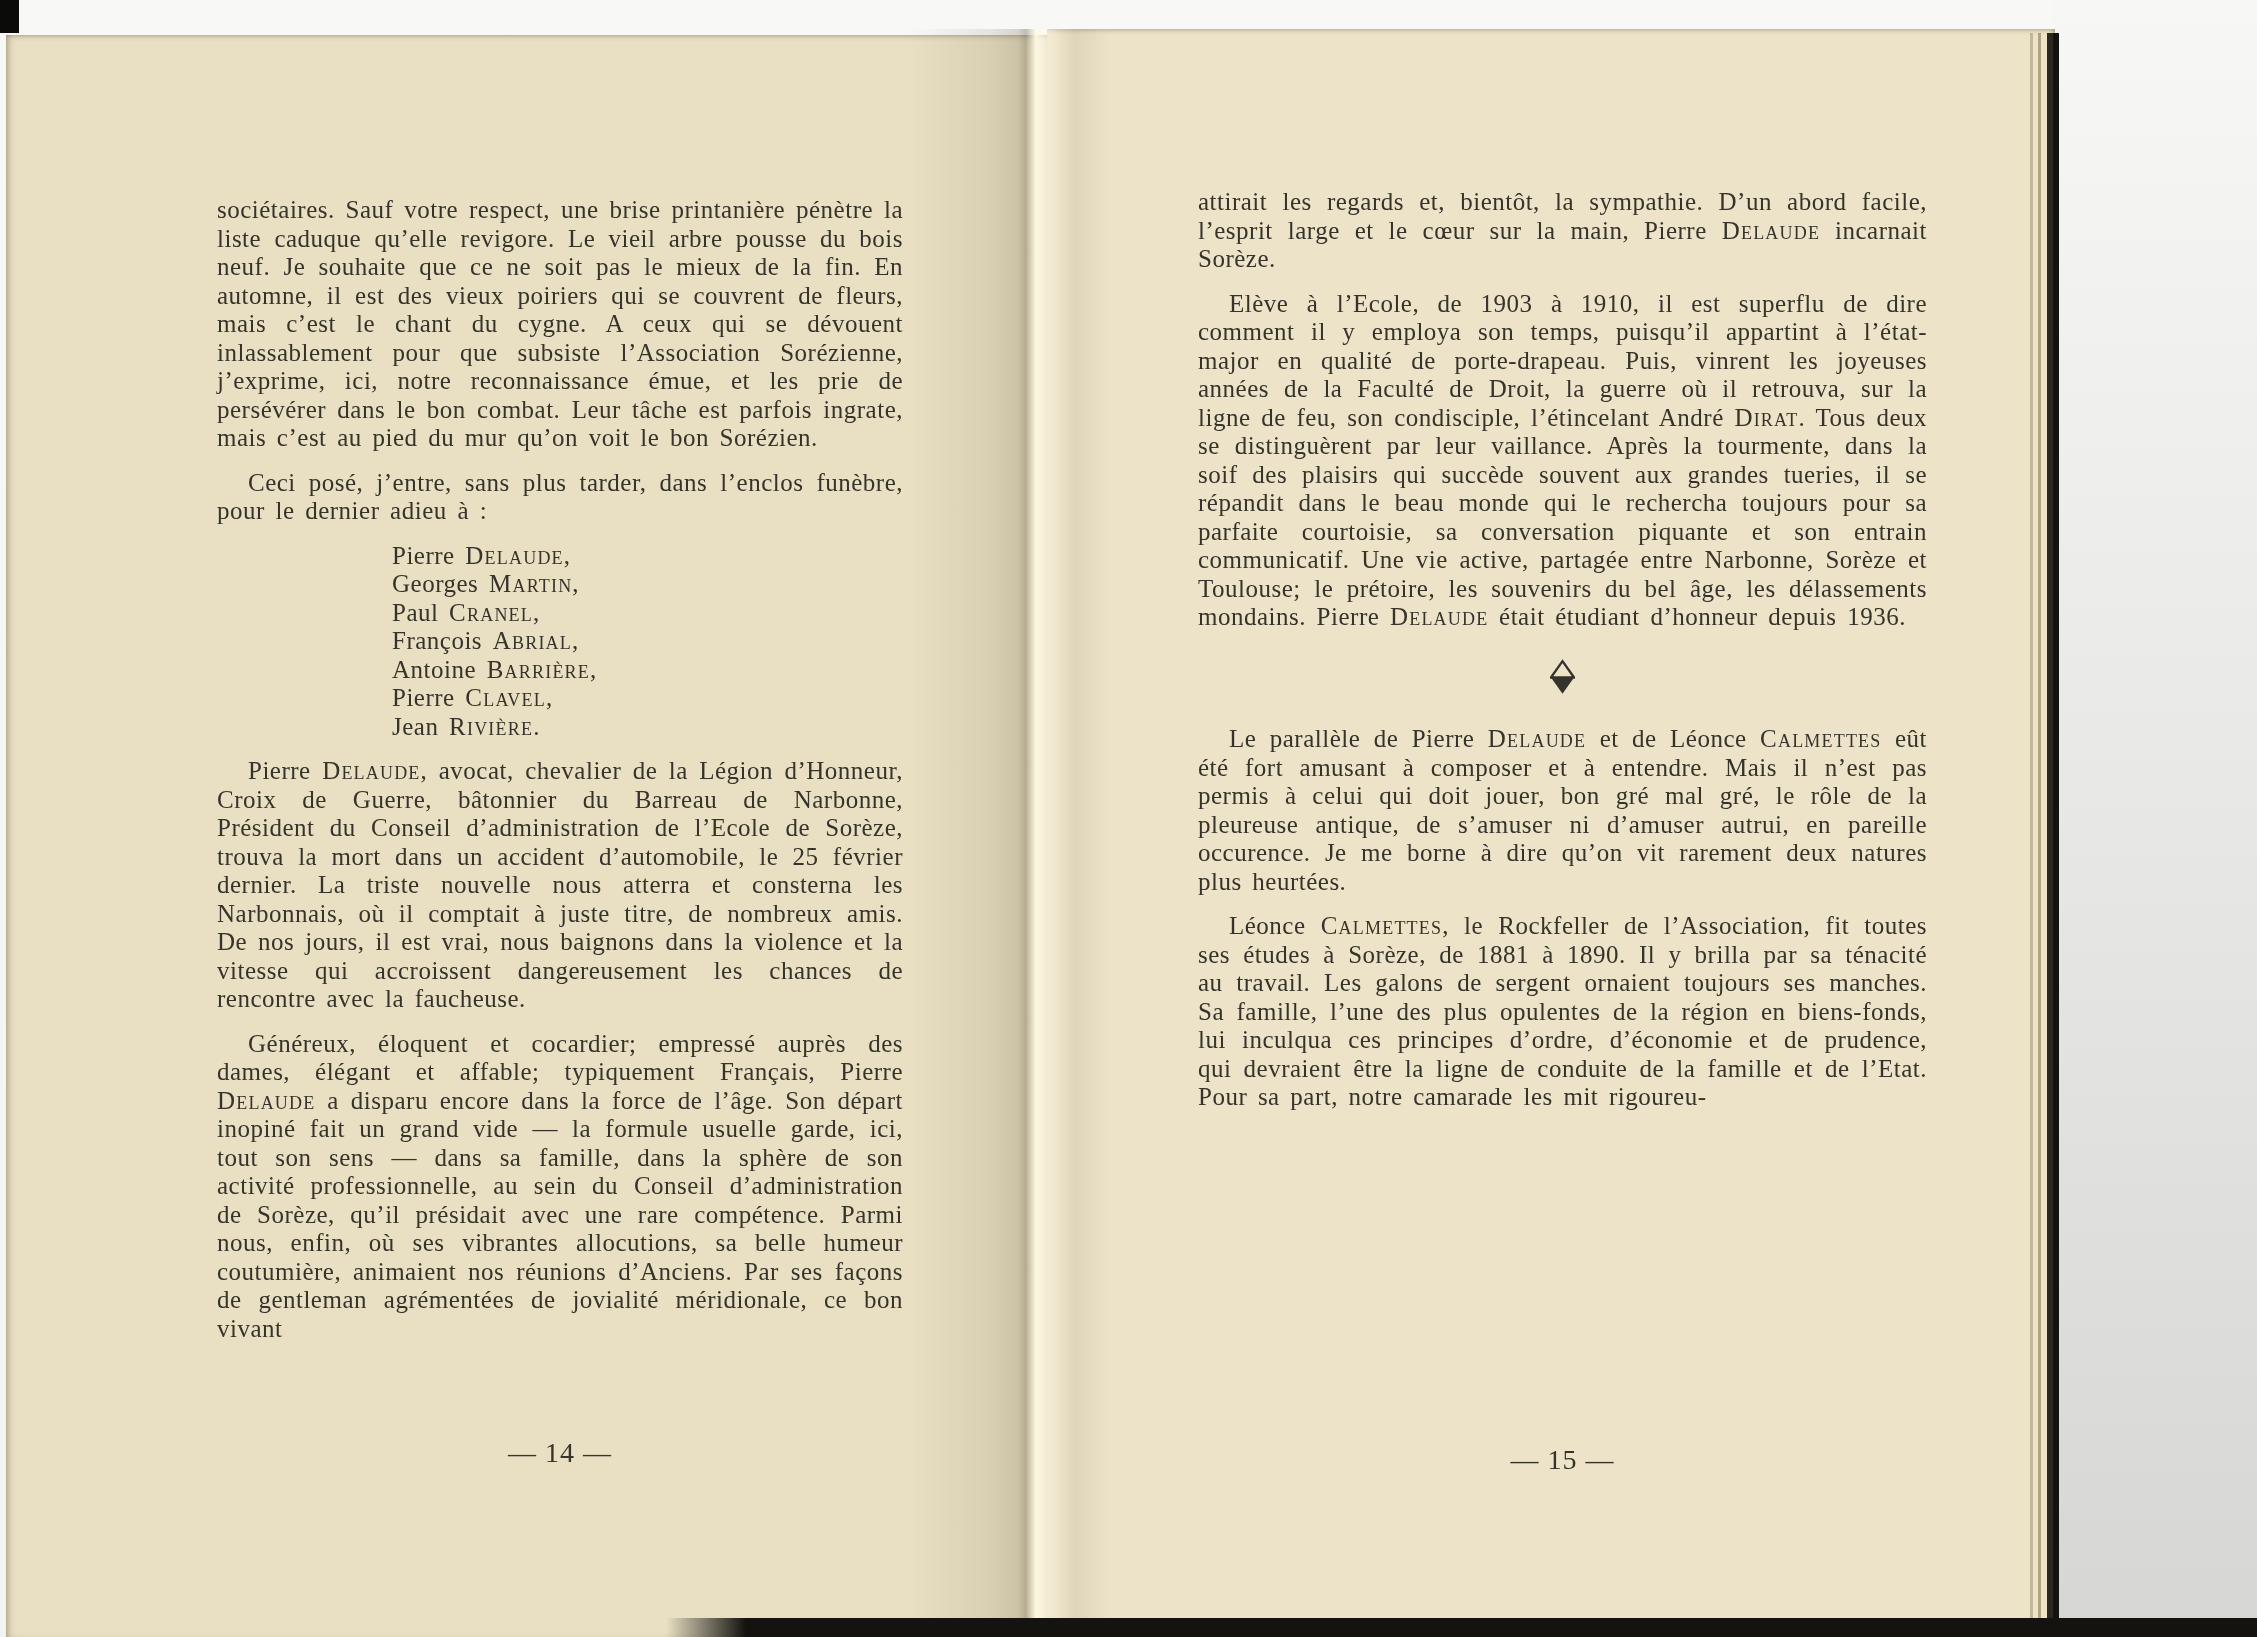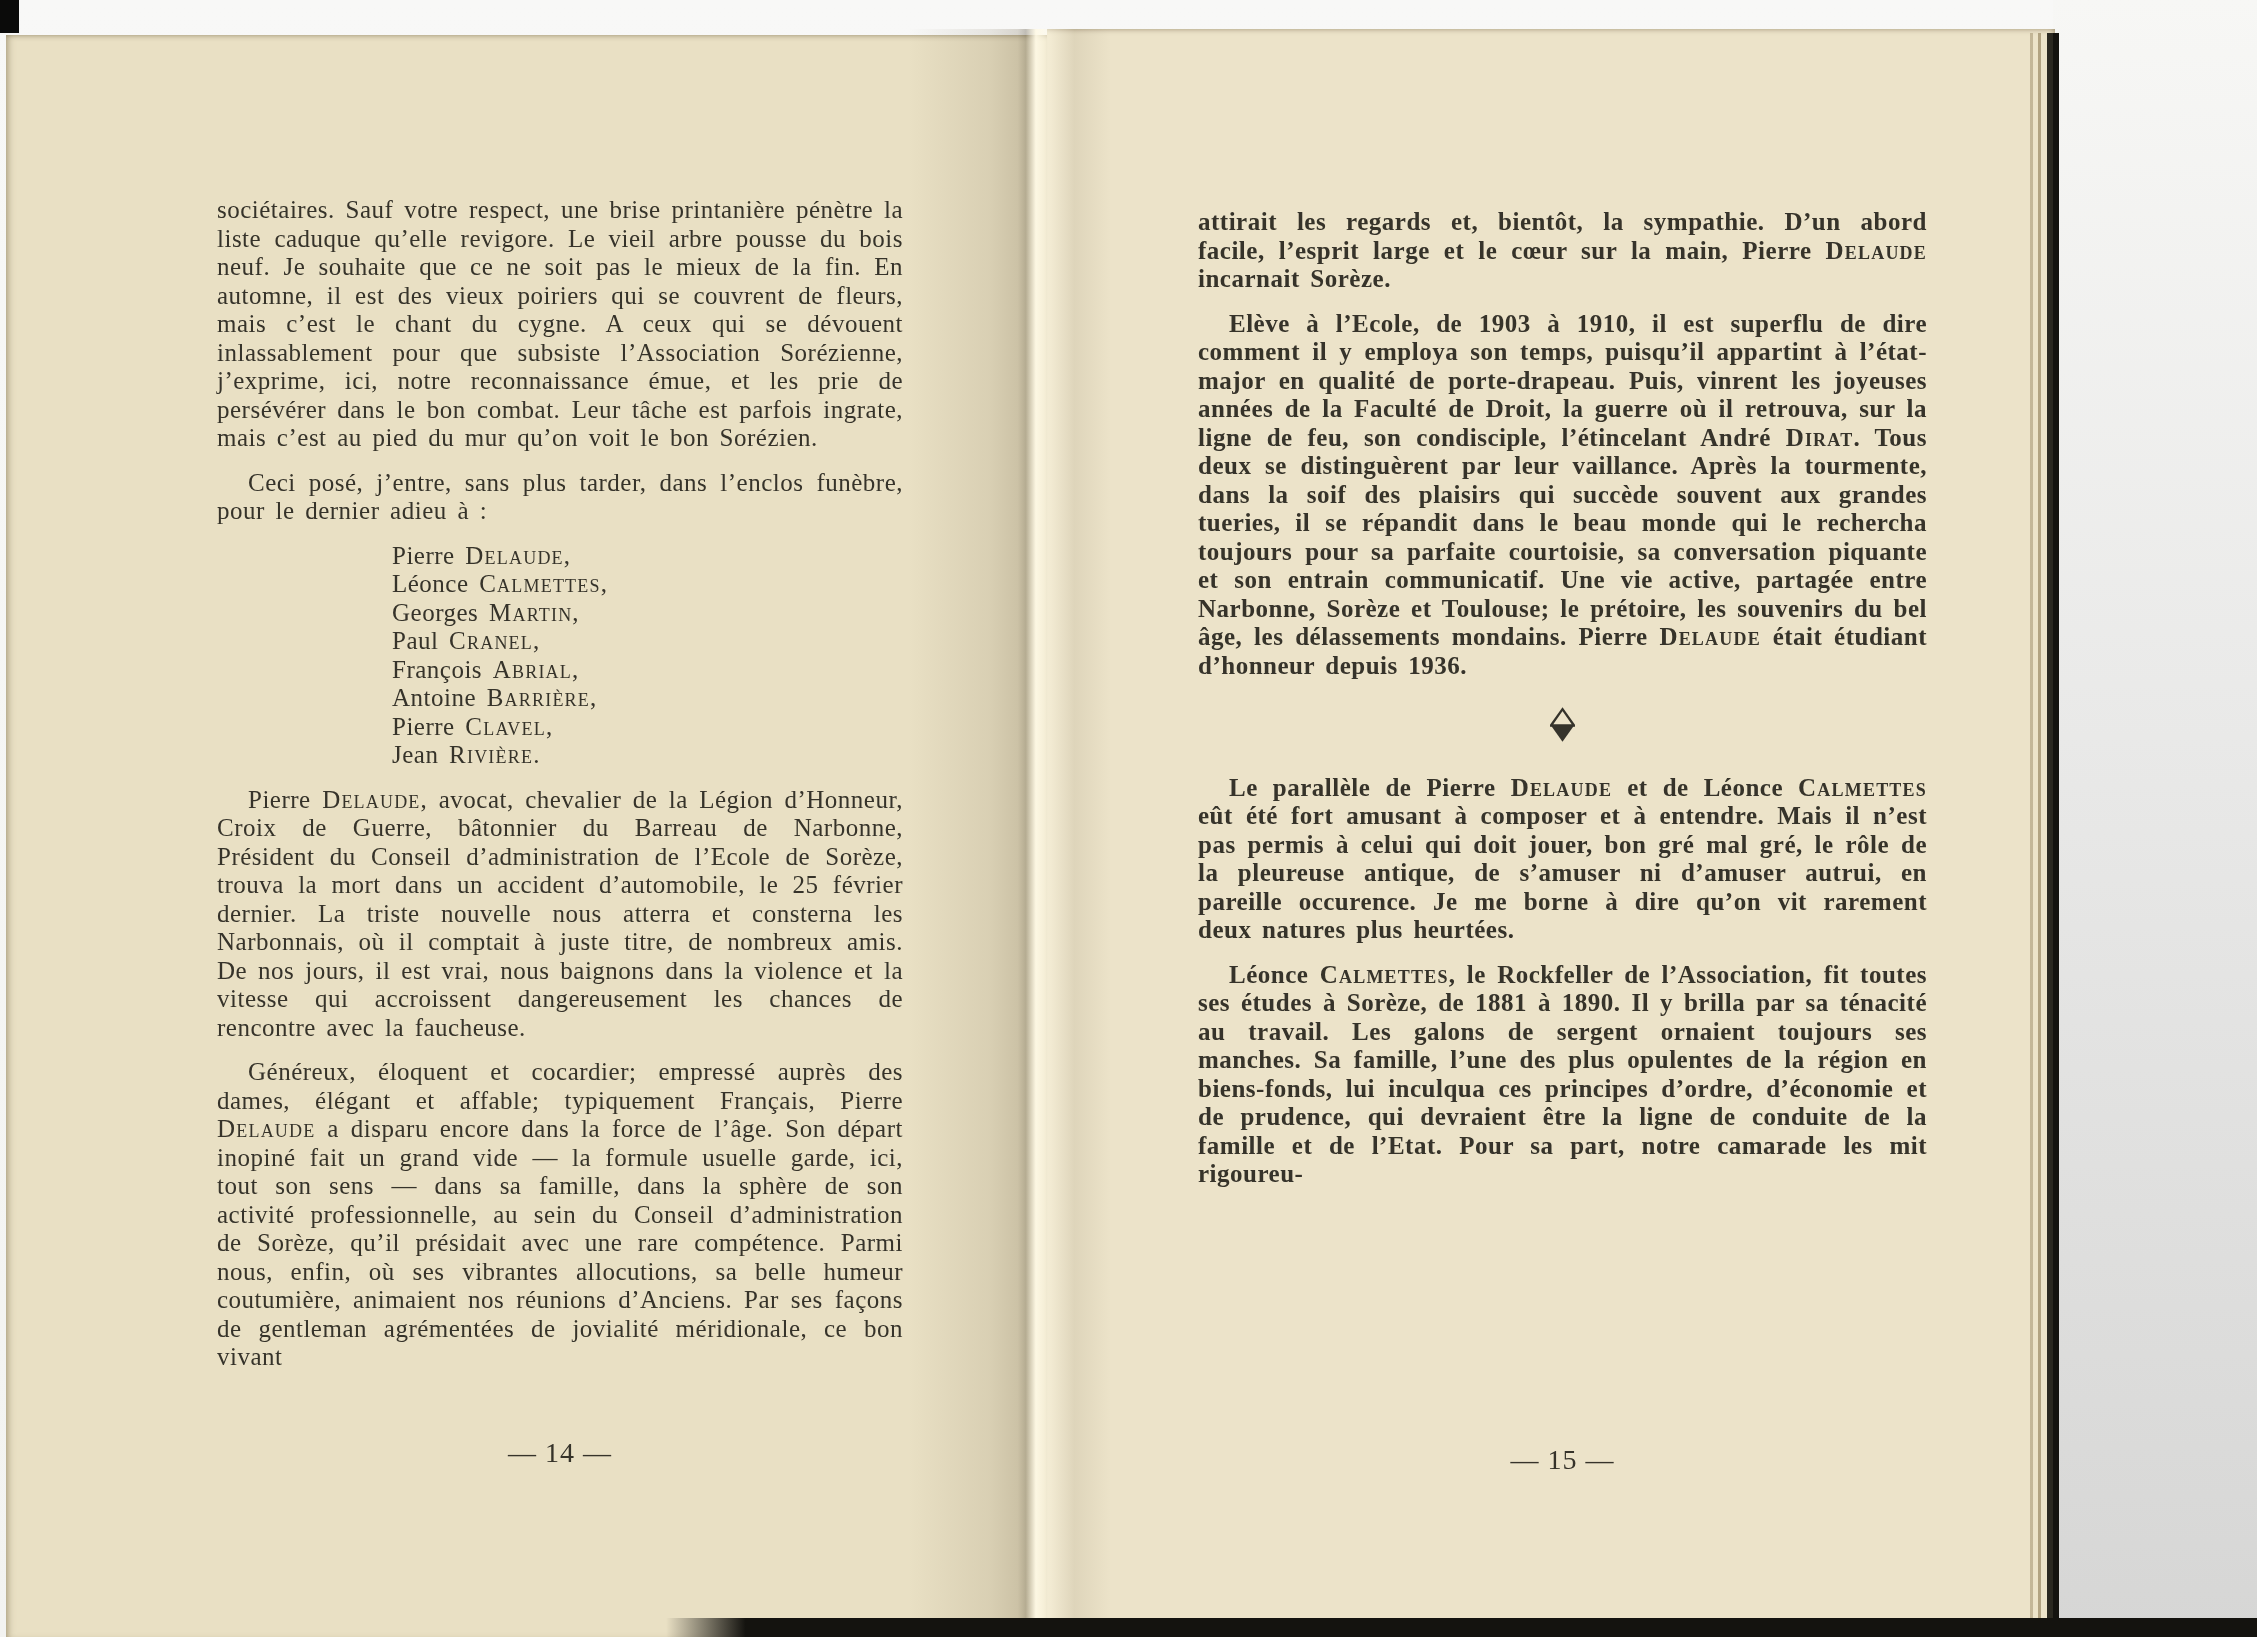--- a/index.html
+++ b/index.html
@@ -21,21 +21,21 @@
           rgba(255,250,230,.35) 70%, rgba(101,88,60,.10) 82%, rgba(101,88,60,0) 100%);}
   .edge-stack{position:absolute;left:2022px;top:33px;width:37px;height:1593px;
         background:linear-gradient(90deg, rgba(0,0,0,0) 0 7.7px, rgba(120,100,60,.35) 7.7px 10.6px,
           rgba(0,0,0,0) 10.6px 16.4px, rgba(120,100,60,.5) 16.4px 19.3px, rgba(0,0,0,0) 19.3px 25px,
           #2a2820 25px 31px, var(--edge-black,#15140f) 31px 37px);}
   .bottom-strip{position:absolute;left:666px;top:1618px;width:1591px;height:19.3px;
         background:linear-gradient(90deg, rgba(20,19,15,0) 0%, var(--edge-black,#14130f) 5%, var(--edge-black,#14130f) 100%);}
   .page-text{position:absolute;font-size:25px;line-height:28.5px;color:var(--ink,#36332a);
         text-align:justify;letter-spacing:0.5px;word-spacing:3.9px;}
   .text-left{left:201px;top:180px;width:718px;}
-  .text-right{left:1182px;top:192px;width:761px;font-weight:bold;}
+  .text-right{left:1182px;top:172px;width:761px;}
   .para{margin:16px;}
   .para.indent{text-indent:31px;}
   .name-list{margin:13.5px 0 13.5px 191px;}
   .name-row{white-space:nowrap;}
   .sc{font-variant:small-caps;letter-spacing:1.2px;}
   .ornament{text-align:center;margin:27px 0 23px;}
   .page-number{position:absolute;font-size:28px;letter-spacing:1px;color:var(--ink,#36332a);text-align:center;}
   .pn-left{left:201px;top:1437px;width:718px;}
   .pn-right{left:1182px;top:1444px;width:761px;}
 </style>
@@ -49,21 +49,20 @@
   <div class="right-page"></div>
   <div class="spine"></div>
   <div class="edge-stack"></div>
   <div class="bottom-strip"></div>
 
   <div class="page-text text-left">
       <p class="para">sociétaires. Sauf votre respect, une brise printanière pénètre la liste caduque qu’elle revigore. Le vieil arbre pousse du bois neuf. Je souhaite que ce ne soit pas le mieux de la fin. En automne, il est des vieux poiriers qui se couvrent de fleurs, mais c’est le chant du cygne. A ceux qui se dévouent inlassablement pour que subsiste l’Association Sorézienne, j’exprime, ici, notre reconnaissance émue, et les prie de persévérer dans le bon combat. Leur tâche est parfois ingrate, mais c’est au pied du mur qu’on voit le bon Sorézien.</p>
       <p class="para indent">Ceci posé, j’entre, sans plus tarder, dans l’enclos funèbre, pour le dernier adieu à :</p>
       <div class="name-list">
         <div class="name-row"><span>Pierre </span><span class="sc">Delaude,</span></div>
-        <div class="name-row"><span>Léonce </span><span class="sc">Calmettes,</span></div>
         <div class="name-row"><span>Georges </span><span class="sc">Martin,</span></div>
         <div class="name-row"><span>Paul </span><span class="sc">Cranel,</span></div>
         <div class="name-row"><span>François </span><span class="sc">Abrial,</span></div>
         <div class="name-row"><span>Antoine </span><span class="sc">Barrière,</span></div>
         <div class="name-row"><span>Pierre </span><span class="sc">Clavel,</span></div>
         <div class="name-row"><span>Jean </span><span class="sc">Rivière.</span></div>
       </div>
       <p class="para indent">Pierre <span class="sc">Delaude</span>, avocat, chevalier de la Légion d’Honneur, Croix de Guerre, bâtonnier du Barreau de Narbonne, Président du Conseil d’administration de l’Ecole de Sorèze, trouva la mort dans un accident d’automobile, le 25 février dernier. La triste nouvelle nous atterra et consterna les Narbonnais, où il comptait à juste titre, de nombreux amis. De nos jours, il est vrai, nous baignons dans la violence et la vitesse qui accroissent dangereusement les chances de rencontre avec la faucheuse.</p>
       <p class="para indent">Généreux, éloquent et cocardier; empressé auprès des dames, élégant et affable; typiquement Français, Pierre <span class="sc">Delaude</span> a disparu encore dans la force de l’âge. Son départ inopiné fait un grand vide — la formule usuelle garde, ici, tout son sens — dans sa famille, dans la sphère de son activité professionnelle, au sein du Conseil d’administration de Sorèze, qu’il présidait avec une rare compétence. Parmi nous, enfin, où ses vibrantes allocutions, sa belle humeur coutumière, animaient nos réunions d’Anciens. Par ses façons de gentleman agrémentées de jovialité méridionale, ce bon vivant</p>
     </div>

